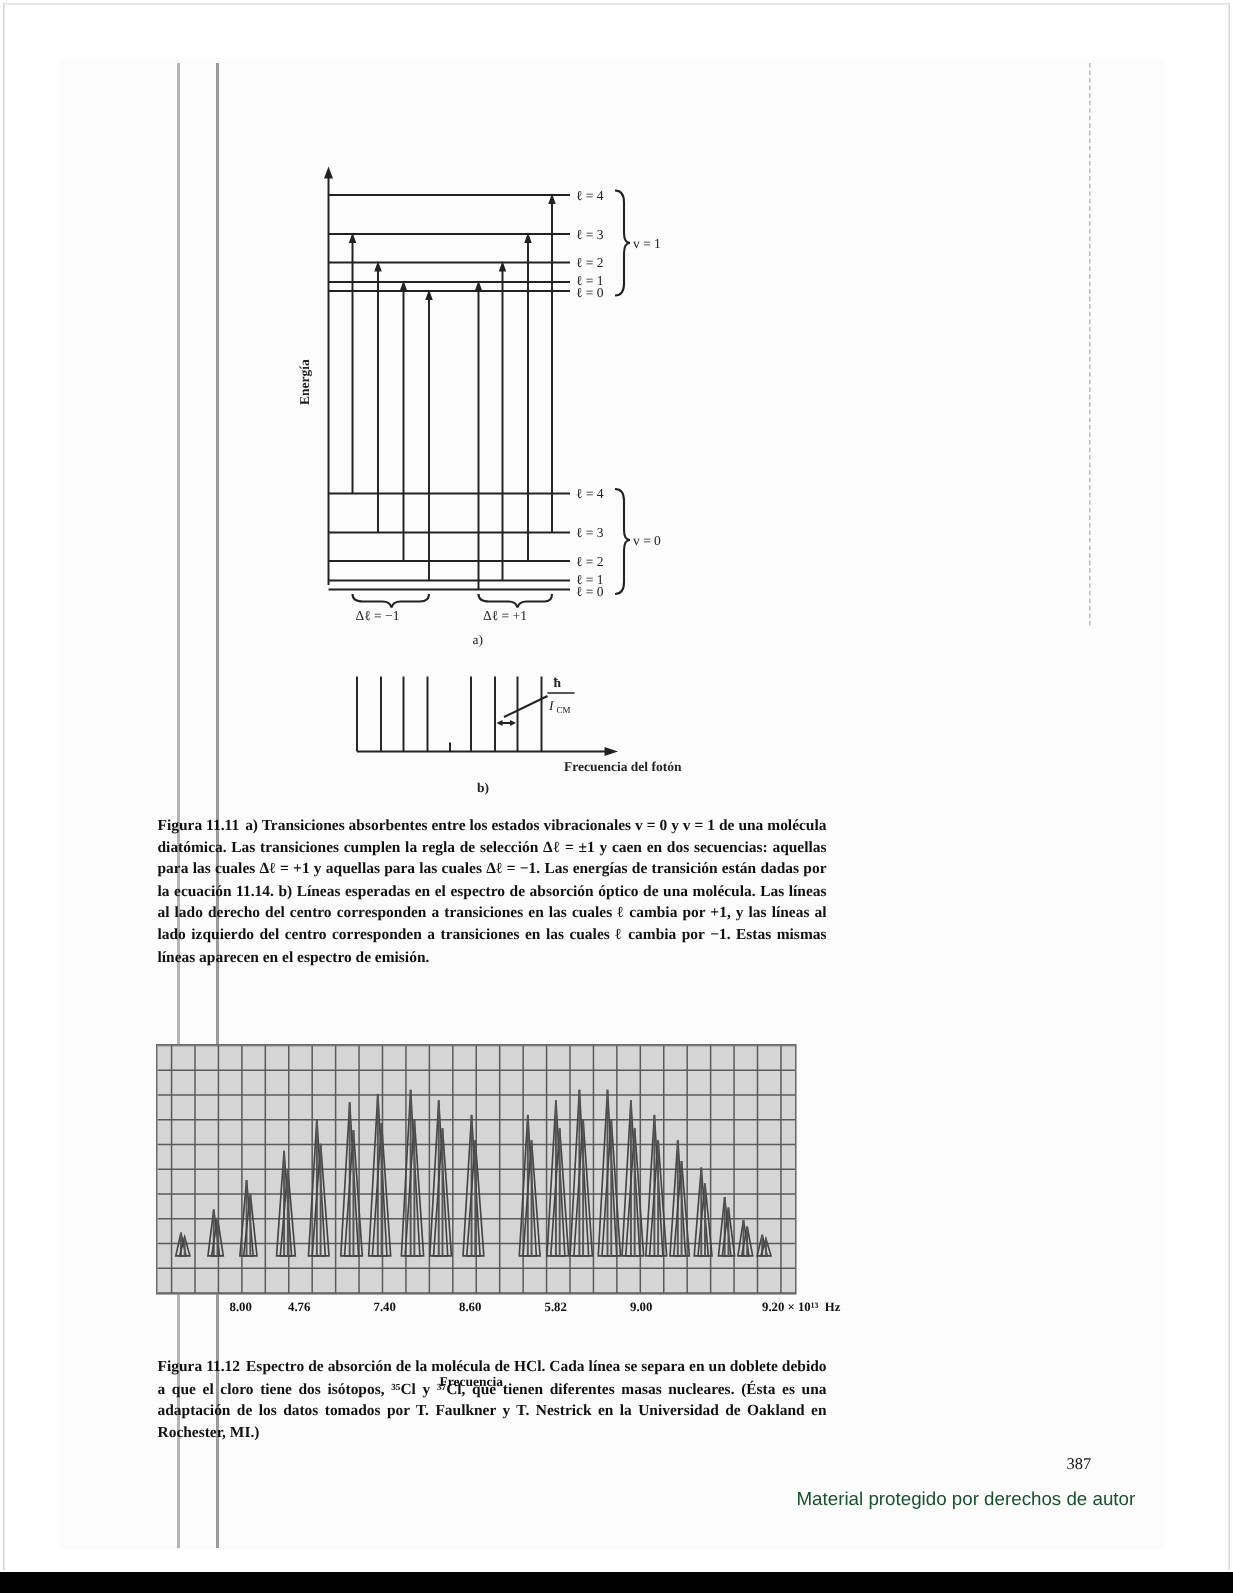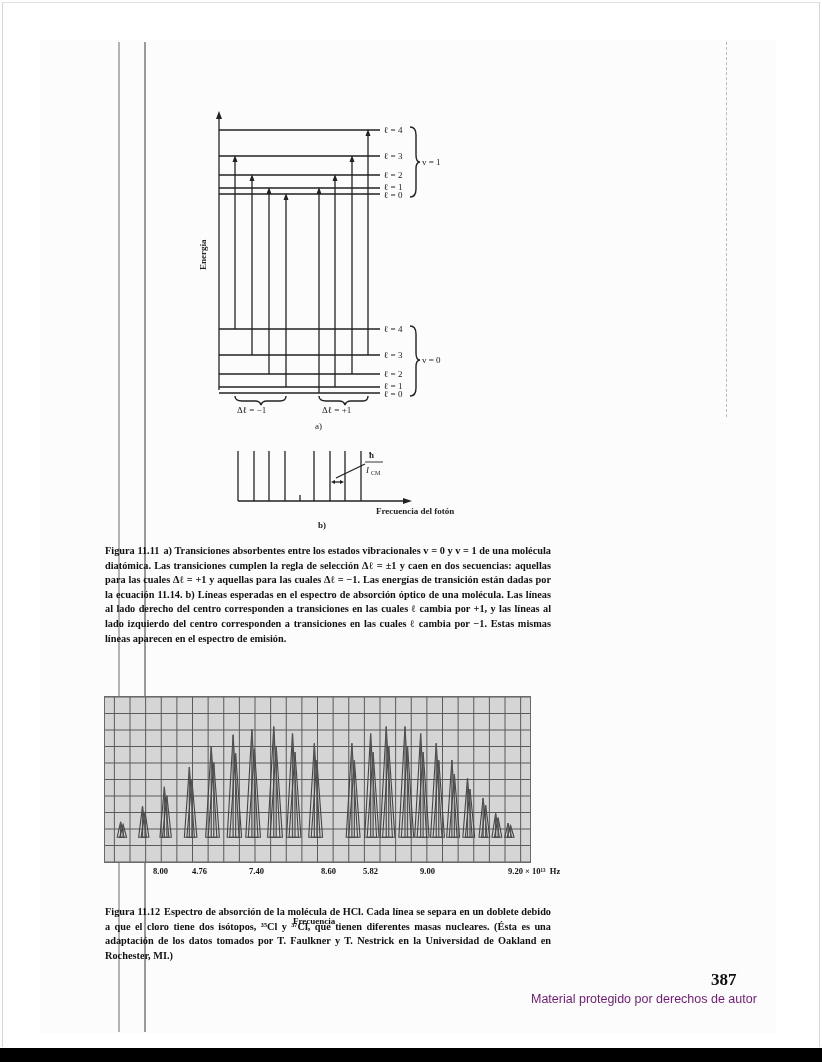--- a/index.html
+++ b/index.html
@@ -8,23 +8,23 @@
   .page-frame { position:absolute; left:2px; top:2px; width:816px; height:1044px;
                 border-left:1px solid #d6d6d6; border-top:1px solid #e0e0e0; border-right:1px solid #d6d6d6; }
   .page-inner { position:absolute; left:40px; top:40px; width:736px; height:993px; background:#fcfcfc; }
   .bottom-bar { position:absolute; left:0; top:1048px; width:822px; height:14px; background:#000; }
   .vline { position:absolute; width:2px; background:#b4b4b4; }
   .rdash { position:absolute; left:726px; width:1px; border-left:1px dashed #bbb; }
   svg text { font-family:"Liberation Serif", serif; }
   .caption { position:absolute; left:105px; width:446px; font-size:10.3px; line-height:14.6px;
              font-weight:bold; text-align:justify; }
   .caption .lbl { font-weight:bold; margin-right:4px; }
-  .page-num { position:absolute; left:711px; top:970px; font-size:17px; font-weight:bold; }
+  .page-num { position:absolute; left:711px; top:970px; font-size:11px; font-weight:normal; }
   .watermark { position:absolute; left:531px; top:992px; font-family:"Liberation Sans", sans-serif;
-               font-size:12.5px; color:#701a75; }
+               font-size:12.5px; color:#14532d; }
 </style>
 </head>
 <body>
 
 <div class="page-frame"></div>
 <div class="page-inner"></div>
 
 <div class="vline" style="left:118px; top:42px; height:990px;"></div>
 <div class="vline" style="left:144px; top:42px; height:990px; background:#9a9a9a;"></div>
 <div class="rdash" style="top:42px; height:375px;"></div>
@@ -250,21 +250,21 @@
       <polygon points="399.7250000000005,140.25 403.12500000000045,126.225 406.52500000000043,140.25" fill="none" stroke="#444" stroke-width="1.1"></polygon>
       <line x1="403.12500000000045" x2="403.12500000000045" y1="126.225" y2="140.25" stroke="#555" stroke-width="1.3"></line>
       <polygon points="402.2250000000005,140.25 405.62500000000045,128.74949999999998 409.02500000000043,140.25" fill="none" stroke="#444" stroke-width="1.1"></polygon>
       <line x1="405.62500000000045" x2="405.62500000000045" y1="128.74949999999998" y2="140.25" stroke="#555" stroke-width="1.3"></line>
     </svg>
 </div>
 <div style="position:absolute; left:104px; top:866px; width:460px; height:14px; font-size:8.5px; font-weight:bold;">
   <span id="tick-0" style="position:absolute; left:30px;margin-left:19px;">8.00</span>
   <span id="tick-1" style="position:absolute; left:88px;">4.76</span>
   <span id="tick-2" style="position:absolute; left:145px;">7.40</span>
-  <span id="tick-3" style="position:absolute; left:217px;text-align:center;">8.60</span>
+  <span id="tick-3" style="position:absolute; left:202px;text-align:center;">8.60</span>
   <span id="tick-4" style="position:absolute; left:259px;">5.82</span>
   <span id="tick-5" style="position:absolute; left:316px;">9.00</span>
   <span id="tick-6" style="position:absolute; left:373px; white-space:pre;padding-left:31px;">9.20 × 10¹³  Hz</span>
 </div>
 <div style="position:absolute; left:293px; top:916px; font-size:9px; font-weight:bold;">Frecuencia</div>
 
 <div class="caption" style="top:905px;">
   <span class="lbl">Figura 11.12</span><span>Espectro de absorción de la molécula de HCl. Cada línea se separa en un doblete debido a que el cloro tiene dos isótopos, ³⁵Cl y ³⁷Cl, que tienen diferentes masas nucleares. (Ésta es una adaptación de los datos tomados por T. Faulkner y T. Nestrick en la Universidad de Oakland en Rochester, MI.)</span>
 </div>
 

